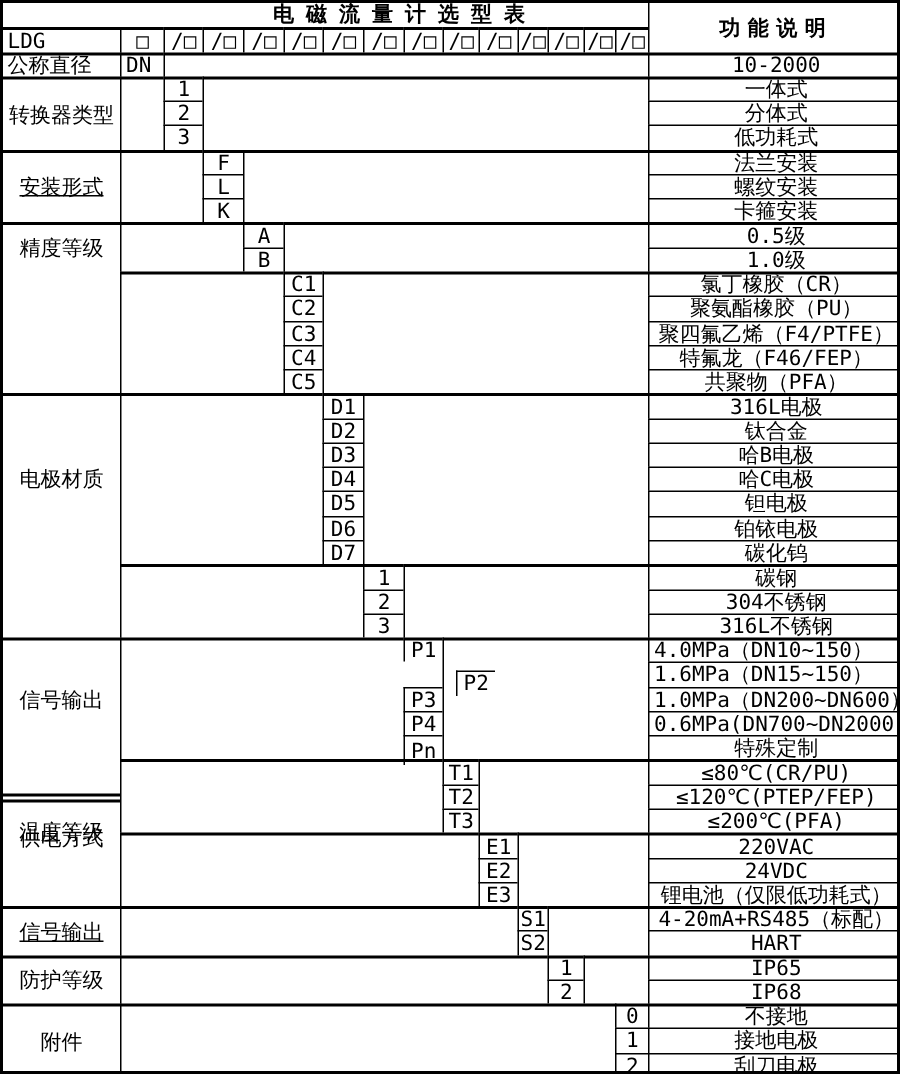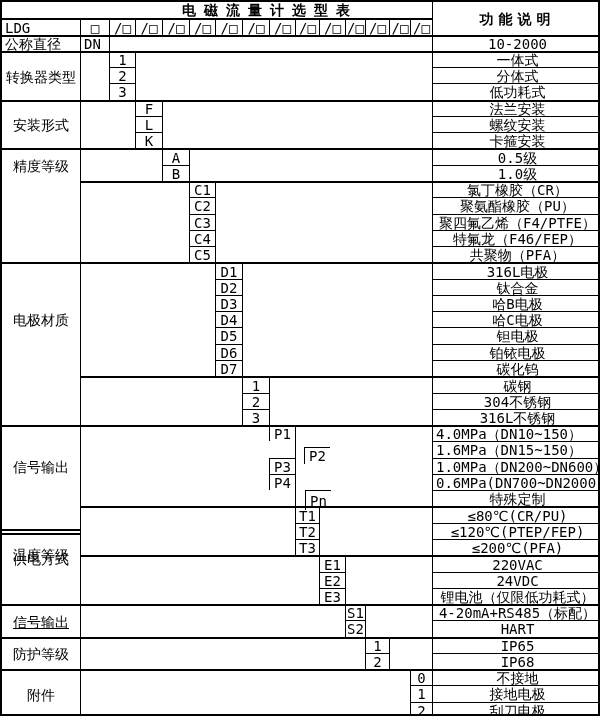--- a/index.html
+++ b/index.html
@@ -61,21 +61,21 @@
     <div class="c thick" style="left: 107px; top: 33px; width: 323px; height: 16px;"></div>
     <div class="c x0 thick" style="left: 0px; top: 49px; width: 78px; height: 49px;">转换器类型</div>
     <div class="c thick" style="left: 78px; top: 49px; width: 29px; height: 49px;"></div>
     <div class="c thick" style="left: 107px; top: 49px; width: 26px; height: 16px;">1</div>
     <div class="c thick" style="left: 430px; top: 49px; width: 170px; height: 16px;">一体式</div>
     <div class="c" style="left: 107px; top: 65px; width: 26px; height: 16px;">2</div>
     <div class="c" style="left: 430px; top: 65px; width: 170px; height: 16px;">分体式</div>
     <div class="c" style="left: 107px; top: 81px; width: 26px; height: 17px;">3</div>
     <div class="c" style="left: 430px; top: 81px; width: 170px; height: 17px;">低功耗式</div>
     <div class="c thick" style="left: 133px; top: 49px; width: 297px; height: 49px;"></div>
-    <div class="c x0 thick" style="left: 0px; top: 98px; width: 78px; height: 48px;">安装形式</div>
+    <div class="c x0 thick" style="left: 0px; top: 98px; width: 78px; height: 48px; text-decoration: underline;">安装形式</div>
     <div class="c thick" style="left: 78px; top: 98px; width: 55px; height: 48px;"></div>
     <div class="c thick" style="left: 133px; top: 98px; width: 27px; height: 16px;">F</div>
     <div class="c thick" style="left: 430px; top: 98px; width: 170px; height: 16px;">法兰安装</div>
     <div class="c" style="left: 133px; top: 114px; width: 27px; height: 16px;">L</div>
     <div class="c" style="left: 430px; top: 114px; width: 170px; height: 16px;">螺纹安装</div>
     <div class="c" style="left: 133px; top: 130px; width: 27px; height: 16px;">K</div>
     <div class="c" style="left: 430px; top: 130px; width: 170px; height: 16px;">卡箍安装</div>
     <div class="c thick" style="left: 160px; top: 98px; width: 270px; height: 48px;"></div>
     <div class="c x0 thick" style="left: 0px; top: 146px; width: 78px; height: 33px;">精度等级</div>
     <div class="c thick" style="left: 78px; top: 146px; width: 82px; height: 33px;"></div>
@@ -124,21 +124,21 @@
     <div class="c x0 thick" style="left: 0px; top: 423px; width: 78px; height: 81px;">信号输出</div>
     <div class="c thick" style="left: 78px; top: 423px; width: 189px; height: 81px;"></div>
     <div class="c thick" style="left: 267px; top: 423px; width: 26px; height: 16px;">P1</div>
     <div class="c thick alignleft" style="left: 430px; top: 423px; width: 170px; height: 16px;">4.0MPa（DN10~150）</div>
     <div class="c" style="left: 267px; top: 445px; width: 26px; height: 17px; margin-left: 35px;">P2</div>
     <div class="c alignleft" style="left: 430px; top: 439px; width: 170px; height: 17px;">1.6MPa（DN15~150）</div>
     <div class="c" style="left: 267px; top: 456px; width: 26px; height: 16px;">P3</div>
     <div class="c alignleft" style="left: 430px; top: 456px; width: 170px; height: 16px;">1.0MPa（DN200~DN600）</div>
     <div class="c" style="left: 267px; top: 472px; width: 26px; height: 16px;">P4</div>
     <div class="c alignleft" style="left: 430px; top: 472px; width: 170px; height: 16px;">0.6MPa(DN700~DN2000)</div>
-    <div class="c" style="left: 267px; top: 488px; width: 26px; height: 20px; margin-left: 36px;">Pn</div>
+    <div class="c" style="left: 267px; top: 488px; width: 26px; height: 20px;">Pn</div>
     <div class="c" style="left: 430px; top: 488px; width: 170px; height: 16px;">特殊定制</div>
     <div class="c thick" style="left: 293px; top: 423px; width: 137px; height: 81px;"></div>
     <div class="c x0 thick" style="left: 0px; top: 527px; width: 78px; height: 49px;">温度等级</div>
     <div class="c thick" style="left: 78px; top: 504px; width: 215px; height: 49px;"></div>
     <div class="c thick" style="left: 293px; top: 504px; width: 24px; height: 17px;">T1</div>
     <div class="c thick" style="left: 430px; top: 504px; width: 170px; height: 17px;">≤80℃(CR/PU)</div>
     <div class="c" style="left: 293px; top: 521px; width: 24px; height: 16px;">T2</div>
     <div class="c" style="left: 430px; top: 521px; width: 170px; height: 16px;">≤120℃(PTEP/FEP)</div>
     <div class="c" style="left: 293px; top: 537px; width: 24px; height: 16px;">T3</div>
     <div class="c" style="left: 430px; top: 537px; width: 170px; height: 16px;">≤200℃(PFA)</div>

